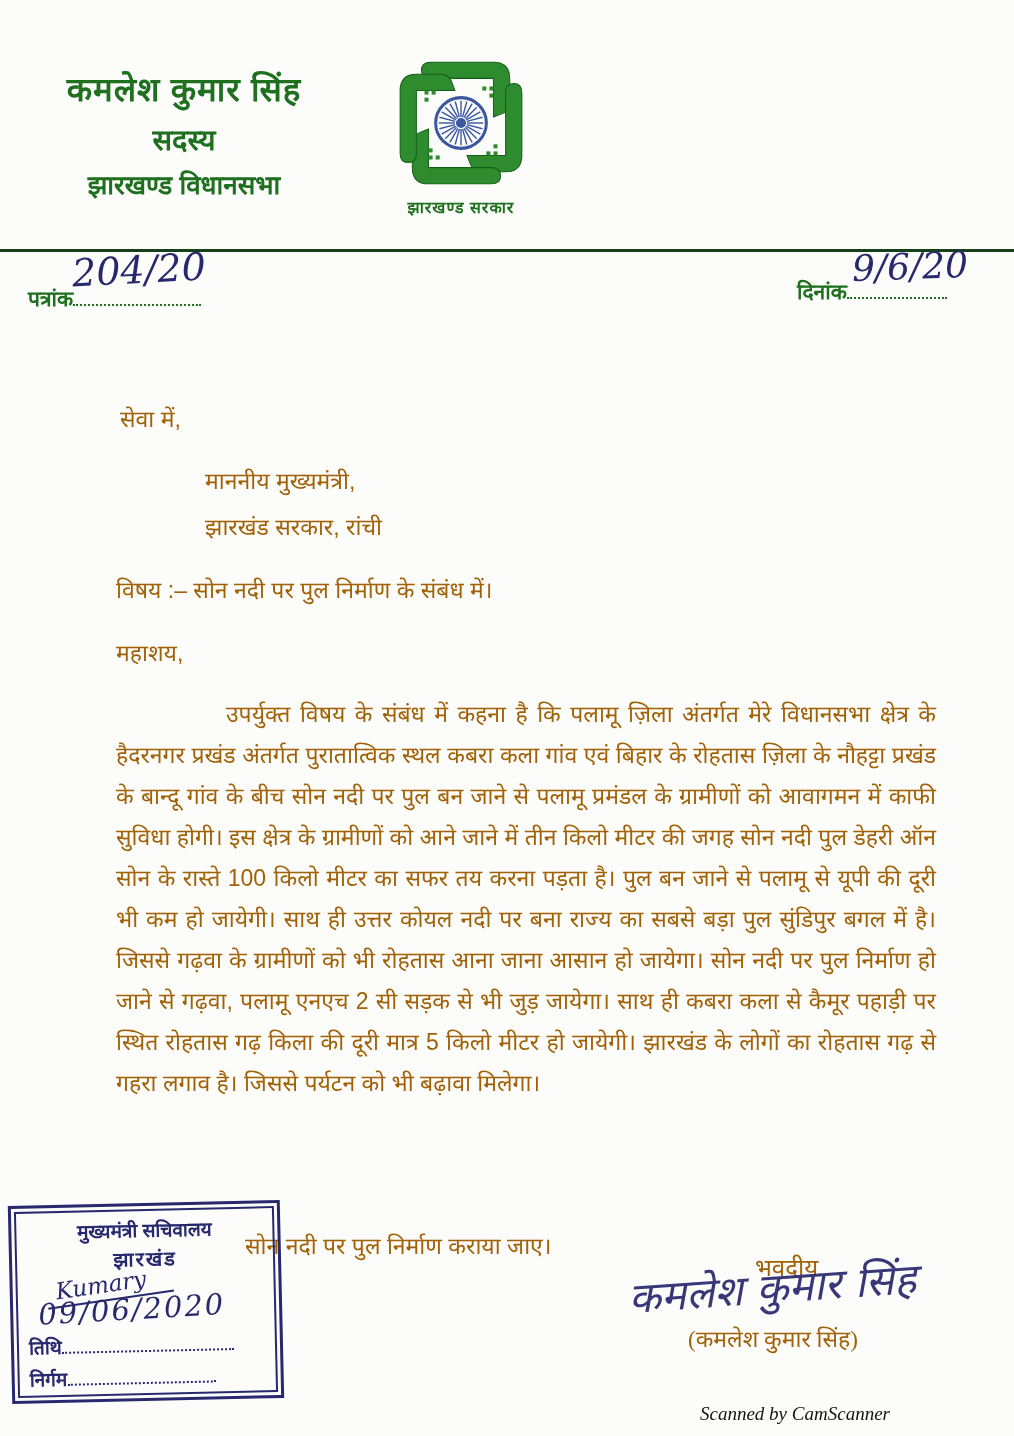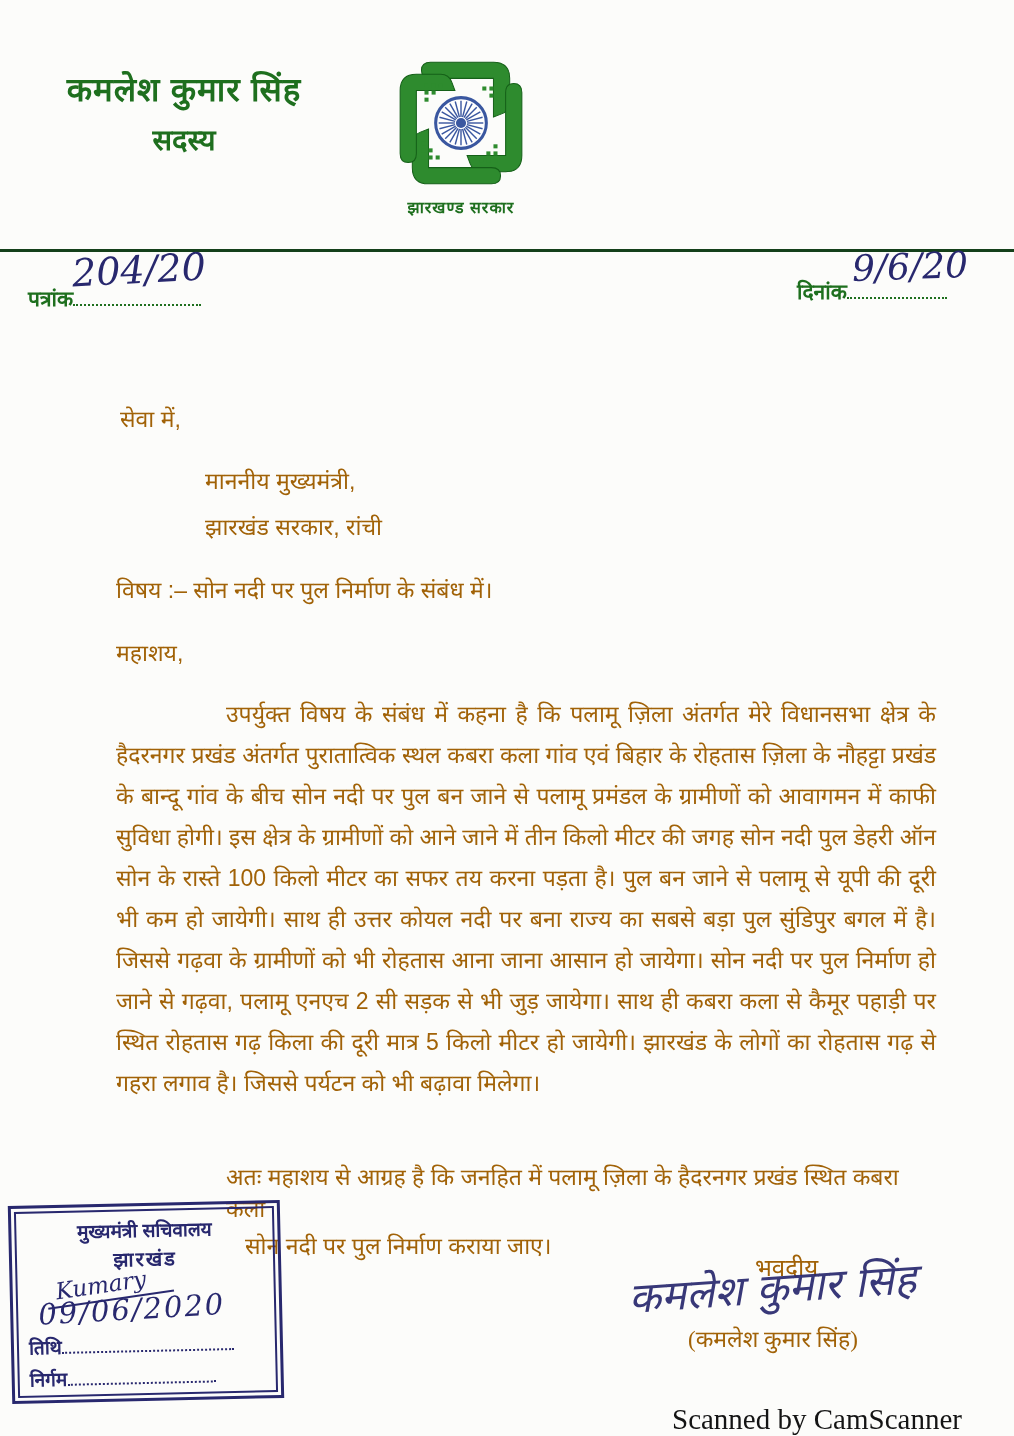--- a/index.html
+++ b/index.html
@@ -73,32 +73,33 @@
   .stamp-field .dots{height:10px;}
   
   .closing{left:755px;top:1250px;font-size:24px;}
   .sign-script{
     left:628px;top:1258px;font-size:42px;white-space:nowrap;
     transform:rotate(-4deg);opacity:.92;
   }
   .signatory{left:688px;top:1322px;font-size:23px;font-family:Liberation Serif, serif;}
   
   .scan-credit{
-    position:absolute;left:672px;top:1403px;font-size:29px;color:#141414;
-    font-family:"Liberation Serif","DejaVu Serif",serif;white-space:nowrap;
+    position:absolute;left:700px;top:1403px;font-size:19px;color:#141414;
+    font-family:"Liberation Serif","DejaVu Serif",serif;white-space:nowrap;font-style:italic;
   }
 </style>
 </head>
 <body>
 
 <div class="paper">
 
   <div class="lh-left">
     <div class="lh-name">कमलेश कुमार सिंह</div>
     <div class="lh-designation">सदस्य</div>
+    <div class="lh-assembly">झारखण्ड विधानसभा</div>
   </div>
 
   <div class="lh-logo">
     <svg width="150" height="142" viewBox="0 0 140 140" aria-hidden="true">
       <g id="arms" fill="#2e8b2e" stroke="#156018" stroke-width="1">
         <path id="arm" d="M 40 10 L 102 10 Q 118 10 118 26 L 118 50 Q 118 58 110 61 L 102 64 L 102 26 L 40 26 Q 31 26 31 18 Q 31 10 40 10 Z"></path>
         <use href="#arm" transform="rotate(90 70 70)"></use>
         <use href="#arm" transform="rotate(180 70 70)"></use>
         <use href="#arm" transform="rotate(270 70 70)"></use>
       </g>
@@ -157,21 +158,20 @@
     <span>दिनांक</span><span class="dots" style="width:100px"></span>
   </div>
   <div class="handwrit hw-date">9/6/20</div>
 
   <div class="bodytext seva">सेवा में,</div>
   <div class="bodytext recipient1">माननीय मुख्यमंत्री,</div>
   <div class="bodytext recipient2">झारखंड सरकार, रांची</div>
   <div class="bodytext subject">विषय :– सोन नदी पर पुल निर्माण के संबंध में।</div>
   <div class="bodytext salutation">महाशय,</div>
   <div class="bodytext para1">उपर्युक्त विषय के संबंध में कहना है कि पलामू ज़िला अंतर्गत मेरे विधानसभा क्षेत्र के हैदरनगर प्रखंड अंतर्गत पुरातात्विक स्थल कबरा कला गांव एवं बिहार के रोहतास ज़िला के नौहट्टा प्रखंड के बान्दू गांव के बीच सोन नदी पर पुल बन जाने से पलामू प्रमंडल के ग्रामीणों को आवागमन में काफी सुविधा होगी। इस क्षेत्र के ग्रामीणों को आने जाने में तीन किलो मीटर की जगह सोन नदी पुल डेहरी ऑन सोन के रास्ते 100 किलो मीटर का सफर तय करना पड़ता है। पुल बन जाने से पलामू से यूपी की दूरी भी कम हो जायेगी। साथ ही उत्तर कोयल नदी पर बना राज्य का सबसे बड़ा पुल सुंडिपुर बगल में है। जिससे गढ़वा के ग्रामीणों को भी रोहतास आना जाना आसान हो जायेगा। सोन नदी पर पुल निर्माण हो जाने से गढ़वा, पलामू एनएच 2 सी सड़क से भी जुड़ जायेगा। साथ ही कबरा कला से कैमूर पहाड़ी पर स्थित रोहतास गढ़ किला की दूरी मात्र 5 किलो मीटर हो जायेगी। झारखंड के लोगों का रोहतास गढ़ से गहरा लगाव है। जिससे पर्यटन को भी बढ़ावा मिलेगा।</div>
-  <div class="bodytext para2-l1">अतः महाशय से आग्रह है कि जनहित में पलामू ज़िला के हैदरनगर प्रखंड स्थित कबरा कला</div>
   <div class="bodytext para2-l2">सोन नदी पर पुल निर्माण कराया जाए।</div>
 
   <div class="stamp">
     <div class="stamp-inner">
       <div class="stamp-line1">मुख्यमंत्री सचिवालय</div>
       <div class="stamp-line2">झारखंड</div>
       <div class="stamp-script">
         <span class="stamp-sign">Kumary</span>
         <span class="stamp-date">09/06/2020</span>
       </div>

